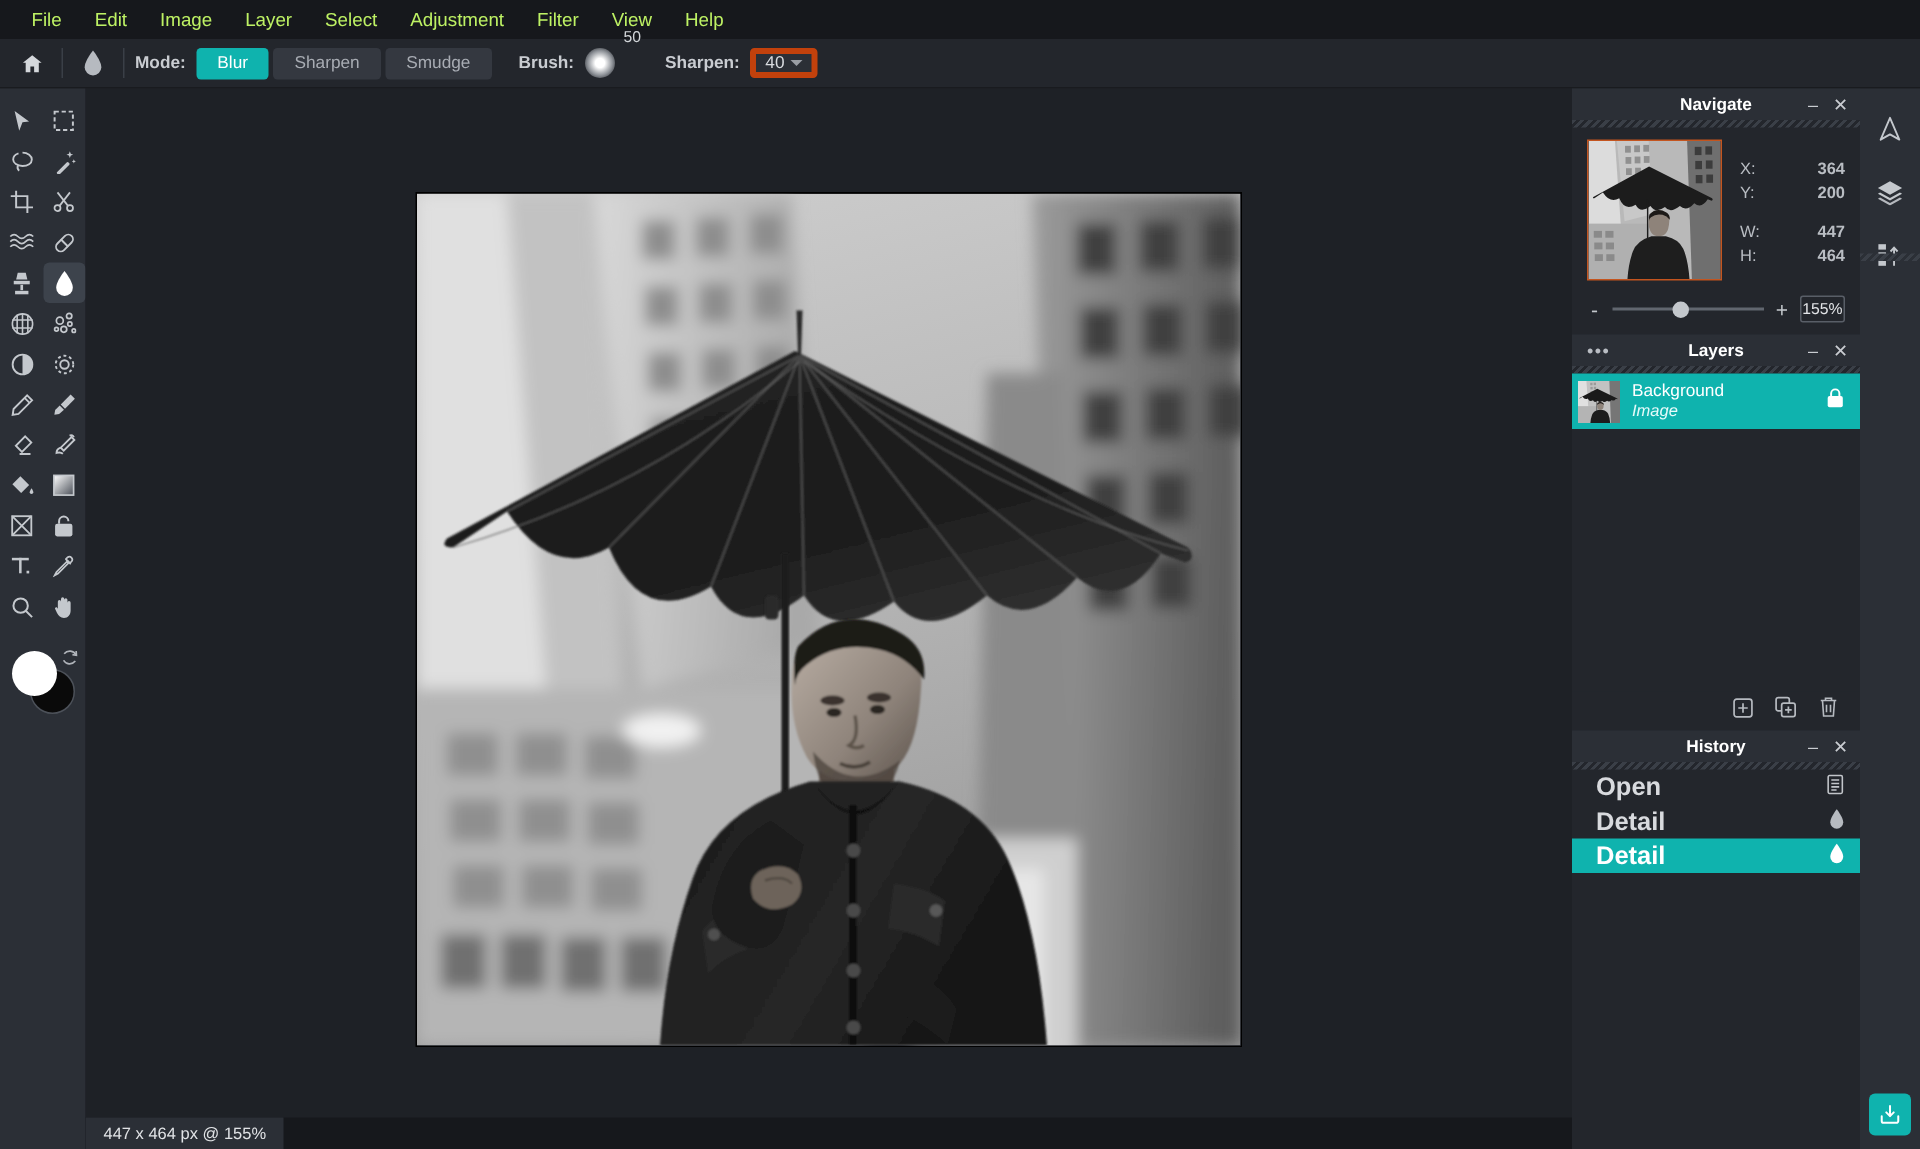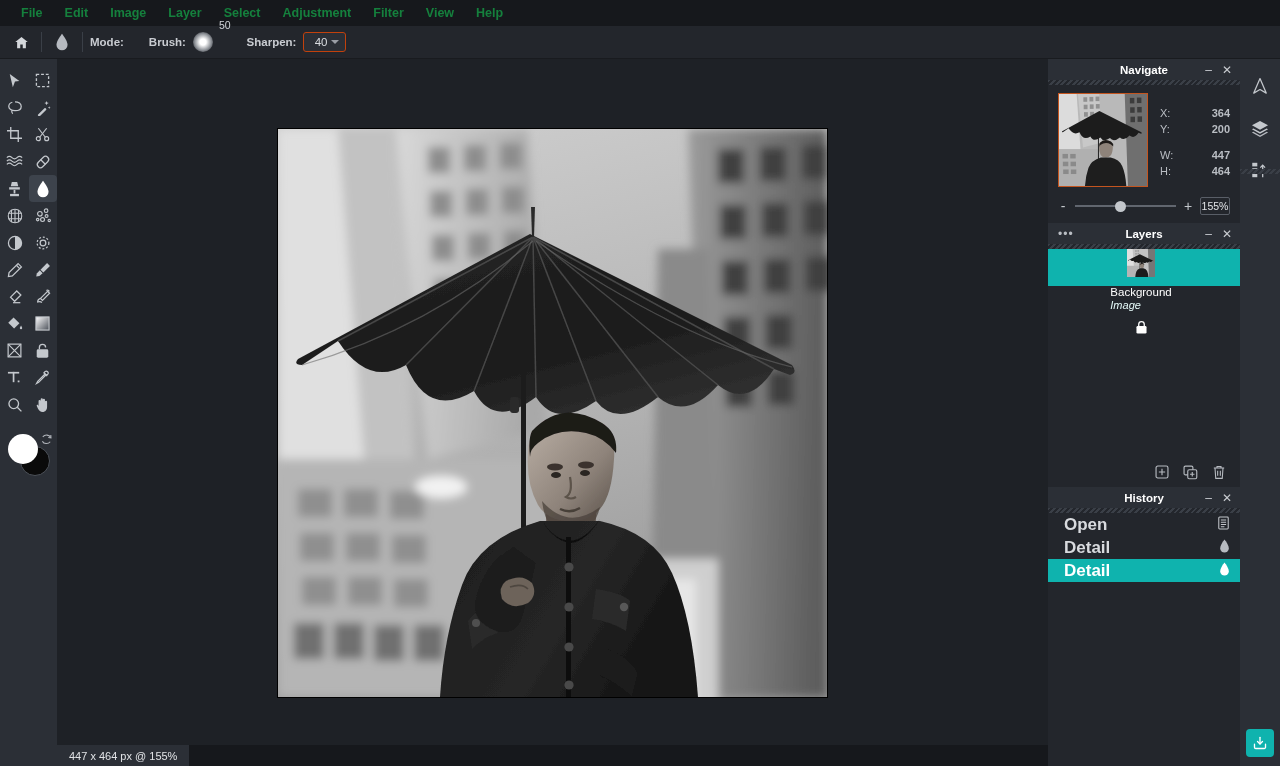--- a/index.html
+++ b/index.html
@@ -11,23 +11,22 @@
     -webkit-font-smoothing: antialiased;
   }
   #app { position: relative; width: 1280px; height: 766px; }
 
   
   .menubar {
     position: absolute; left: 0; top: 0; width: 1280px; height: 26px;
     background: #16181c; display: flex; align-items: center; padding-left: 10px;
   }
   .menu-item {
-    color: #15803d; font-size: 12.5px; padding: 4px 11px; cursor: default;
+    color: #bef264; font-size: 12.5px; padding: 4px 11px; cursor: default;
     line-height: 1;
-    font-weight: bold;
   }
 
   
   .optbar {
     position: absolute; left: 0; top: 26px; width: 1280px; height: 33px;
     background: #23262c; display: flex; align-items: center; padding-left: 8px;
     border-bottom: 1px solid #191b1f;
   }
   .opt-icon { width: 26px; height: 26px; display: flex; align-items: center; justify-content: center; }
   .opt-div { width: 1px; height: 20px; background: #3a3f47; margin: 0 7px; }
@@ -39,21 +38,21 @@
     background: #343840; color: #a8acb3; cursor: default;
   }
   .seg-btn.active { background: #0fb3ae; color: #ffffff; }
   .brush-preview { width: 20px; height: 20px; border-radius: 50%;
     background: radial-gradient(circle at 50% 50%, #ffffff 0%, #ffffff 22%, #8e9298 58%, #2a2d33 86%, #23262c 100%); }
   .brush-num { color: #d2d5d9; font-size: 10.5px; line-height: 1; margin-bottom: 1px; }
   .brush-stack { display: flex; flex-direction: column; align-items: center; margin-left: 6px; gap: 28px; }
   .caret-sm { width: 0; height: 0; border-left: 4px solid transparent; border-right: 4px solid transparent;
     border-top: 4px solid #9a9ea5; }
   .num-box {
-    height: 20px; min-width: 43px; border: 1px solid #c2410c; border-radius: 3px;
+    height: 20px; min-width: 43px; border: 4px solid #c2410c; border-radius: 3px;
     background: #2b2f36; color: #d9dce0; font-size: 11.5px;
     display: flex; align-items: center; justify-content: flex-end; gap: 4px; padding: 0 6px;
   }
 
   
   .toolbox {
     position: absolute; left: 0; top: 59px; width: 57px; height: 707px;
     background: #2b2f36; padding-top: 8px;
   }
   .tool-grid { display: grid; grid-template-columns: 28px 28px; justify-content: center; }
@@ -123,21 +122,21 @@
     background: #c3c7cc; margin-left: -5px; }
   .zbox {
     width: 30px; height: 18px; border: 1px solid #595e67; border-radius: 2px;
     color: #e2e4e7; font-size: 10.5px; display: flex; align-items: center; justify-content: center;
   }
 
   .layers-body { height: 212px; background: #23262c; }
   .layer-row {
     height: 37px; display: flex; align-items: center; padding: 0 10px 0 4px; gap: 8px;
   }
-  .layer-row.selected { background: #0fb3ae; flex-direction: column; }
+  .layer-row.selected { background: #0fb3ae; }
   .layer-thumb { width: 28px; height: 28px; overflow: hidden; position: relative; flex: 0 0 28px; }
   .layer-meta { flex: 1; display: flex; flex-direction: column; justify-content: center; }
   .layer-name { color: #ffffff; font-size: 11.5px; line-height: 14px; }
   .layer-kind { color: #e6fbfa; font-size: 11px; font-style: italic; line-height: 13px; }
   .layer-actions {
     height: 26px; display: flex; align-items: center; justify-content: flex-end; gap: 14px;
     padding-right: 14px; background: #23262c;
   }
 
   .hist-row {
@@ -185,20 +184,25 @@
       </svg>
     </div>
     <div class="opt-div"></div>
     <div class="opt-icon">
       <svg width="14" height="18" viewBox="0 0 20 26" fill="#b6bac0">
         <path d="M10 1C10 1 2 11 2 17a8 8 0 0 0 16 0c0-6-8-16-8-16z"></path>
       </svg>
     </div>
     <div class="opt-div"></div>
     <div class="opt-label">Mode:</div>
+    <div class="seg">
+      <div class="seg-btn active">Blur</div>
+      <div class="seg-btn">Sharpen</div>
+      <div class="seg-btn">Smudge</div>
+    </div>
     <div style="width:18px"></div>
     <div class="opt-label">Brush:</div>
     <div class="brush-preview"></div>
     <div class="brush-stack">
       <div class="brush-num">50</div>
       <div class="caret-sm"></div>
     </div>
     <div style="width:16px"></div>
     <div class="opt-label">Sharpen:</div>
     <div class="num-box">

